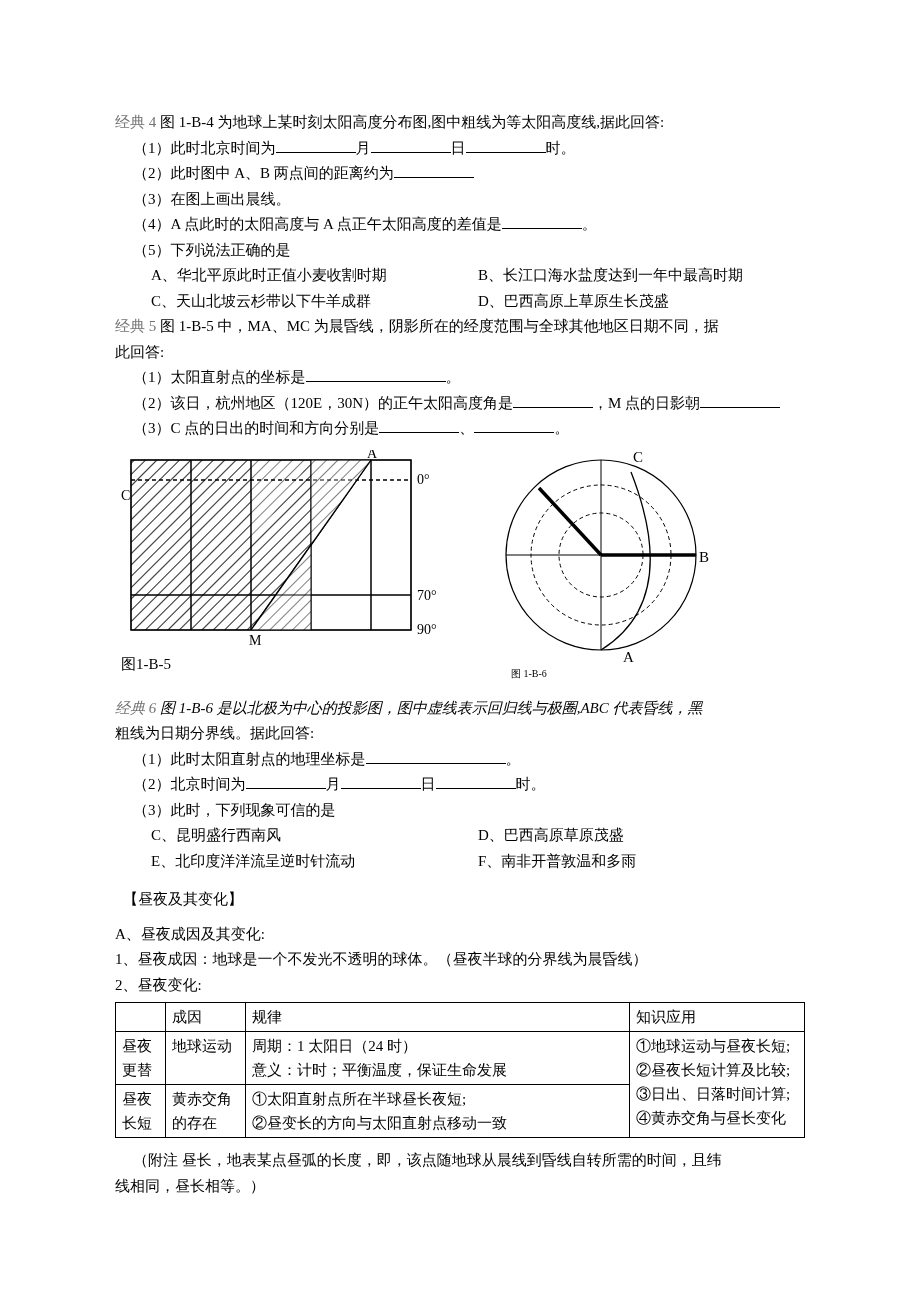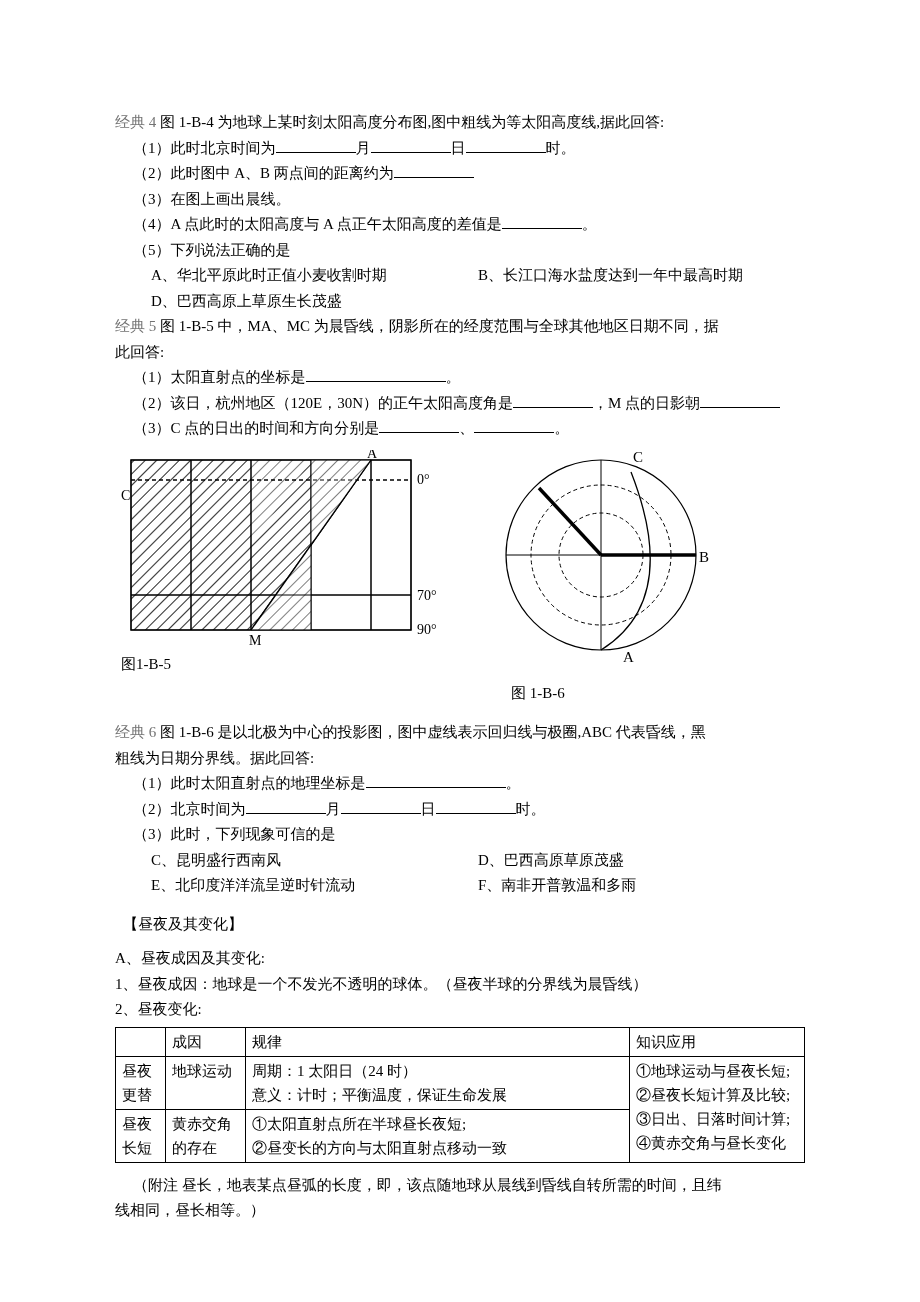--- a/index.html
+++ b/index.html
@@ -14,21 +14,21 @@
       line-height: 1.7;
     }
     .red { color: #737373; }
     .line { margin-bottom: 0px; }
     .indent { padding-left: 18px; }
     .indent2 { padding-left: 36px; }
     .u { display: inline-block; border-bottom: 1px solid #000; min-width: 80px; height: 1em; vertical-align: baseline; }
     .u-lg { display: inline-block; border-bottom: 1px solid #000; min-width: 140px; height: 1em; vertical-align: baseline; }
     .opts { display: flex; }
     .opts > span { flex: 1; }
-    .section-gap { margin-top: 14px; }
+    .section-gap { margin-top: 14px; font-style: italic; }
     svg { display: block; }
     table.kn {
       border-collapse: collapse;
       width: 100%;
       margin-top: 4px;
       font-size: 15px;
     }
     table.kn td {
       border: 1px solid #000;
       padding: 2px 6px;
@@ -44,20 +44,21 @@
 <div class="line indent"><span>（1）此时北京时间为</span><span class="u"></span><span>月</span><span class="u"></span><span>日</span><span class="u"></span><span>时。</span></div>
 <div class="line indent"><span>（2）此时图中 A、B 两点间的距离约为</span><span class="u"></span></div>
 <div class="line indent"><span>（3）在图上画出晨线。</span></div>
 <div class="line indent"><span>（4）A 点此时的太阳高度与 A 点正午太阳高度的差值是</span><span class="u"></span>。</div>
 <div class="line indent"><span>（5）下列说法正确的是</span></div>
 <div class="opts indent2">
     <span>A、华北平原此时正值小麦收割时期</span>
     <span>B、长江口海水盐度达到一年中最高时期</span>
   </div>
 <div class="opts indent2">
+    <span>C、天山北坡云杉带以下牛羊成群</span>
     <span>D、巴西高原上草原生长茂盛</span>
   </div>
 
 <div class="line"><span class="red">经典 5</span><span>  图 1-B-5 中，MA、MC 为晨昏线，阴影所在的经度范围与全球其他地区日期不同，据</span></div>
 <div class="line">此回答:</div>
 <div class="line indent"><span>（1）太阳直射点的坐标是</span><span class="u-lg"></span><span>。</span></div>
 <div class="line indent"><span>（2）该日，杭州地区（120E，30N）的正午太阳高度角是</span><span class="u"></span><span>，M 点的日影朝</span><span class="u"></span></div>
 <div class="line indent"><span>（3）C 点的日出的时间和方向分别是</span><span class="u"></span><span>、</span><span class="u"></span><span>。</span></div>
 
 <div style="display:flex;gap:30px;margin:8px 0 6px 6px;align-items:flex-start;">
@@ -113,21 +114,21 @@
       <line x1="120" y1="10" x2="120" y2="200" stroke="#000"></line>
 
       <line x1="120" y1="105" x2="215" y2="105" stroke="#000" stroke-width="3.5"></line>
       <line x1="120" y1="105" x2="58" y2="38" stroke="#000" stroke-width="3.5"></line>
 
       <path d="M 120 200 Q 200 150 150 22" fill="none" stroke="#000" stroke-width="1.3"></path>
       <text x="152" y="12" font-size="15">C</text>
       <text x="218" y="112" font-size="15">B</text>
       <text x="142" y="212" font-size="15">A</text>
     </svg>
-    <div style="font-size:15px;margin-top:16px;padding-left:30px;">图 1-B-6</div>
+    <div style="font-size:10px;margin-top:0px;padding-left:30px;">图 1-B-6</div>
   </div>
 </div>
 
 <div class="line section-gap"><span class="red">经典 6</span><span> 图 1-B-6 是以北极为中心的投影图，图中虚线表示回归线与极圈,ABC 代表昏线，黑</span></div>
 <div class="line">粗线为日期分界线。据此回答:</div>
 <div class="line indent"><span>（1）此时太阳直射点的地理坐标是</span><span class="u-lg"></span><span>。</span></div>
 <div class="line indent"><span>（2）北京时间为</span><span class="u"></span><span>月</span><span class="u"></span><span>日</span><span class="u"></span><span>时。</span></div>
 <div class="line indent"><span>（3）此时，下列现象可信的是</span></div>
 <div class="opts indent2">
   </div>

